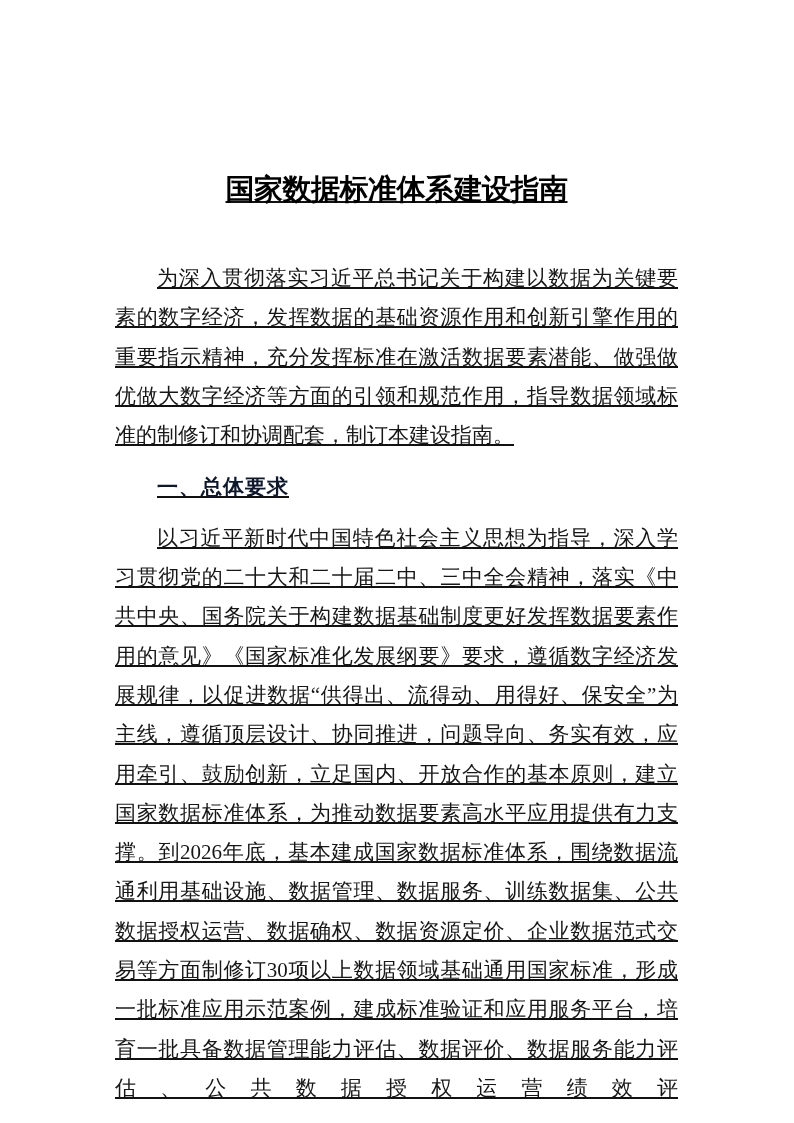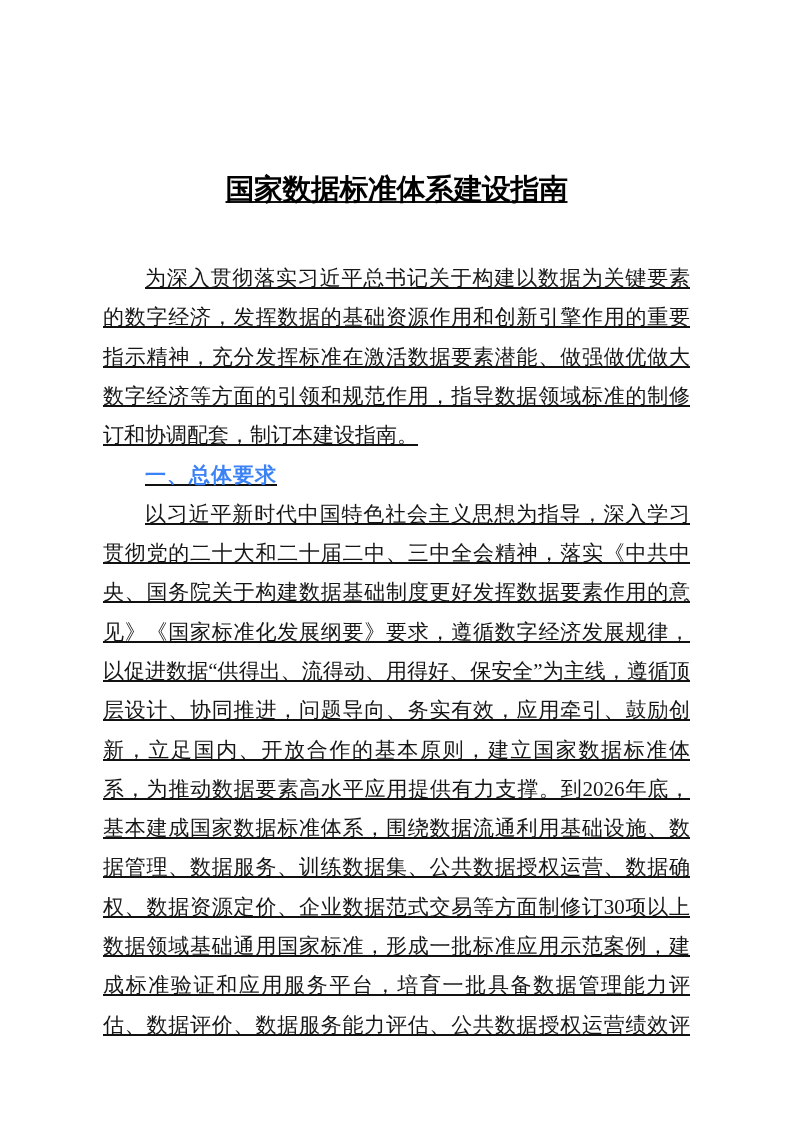--- a/index.html
+++ b/index.html
@@ -23,39 +23,39 @@
     margin: 0 0 49px 0;
     font-size: 29px;
     line-height: 42px;
     font-weight: bold;
     text-align: center;
     letter-spacing: -0.5px;
     color: #000000;
     font-family: "Liberation Serif", "DejaVu Serif", serif;
   }
   .body-para {
-    margin: 0;
+    margin: 12px;
     font-size: 21px;
     line-height: 39.3px;
     text-indent: 2em;
     text-align: justify;
     text-justify: inter-character;
     color: #161616;
   }
   .body-para.continues {
     
     text-align-last: justify;
   }
   .section-heading {
-    margin: 0;
+    margin: 12px;
     font-size: 21px;
     line-height: 39.3px;
     font-weight: bold;
     text-indent: 2em;
-    color: #3b82f6;
+    color: #0f172a;
     font-family: "Liberation Sans", "DejaVu Sans", sans-serif;
     letter-spacing: 1px;
   }
 </style>
 </head>
 <body>
 
 <div class="page">
   <h1 class="doc-title">国家数据标准体系建设指南</h1>
 

